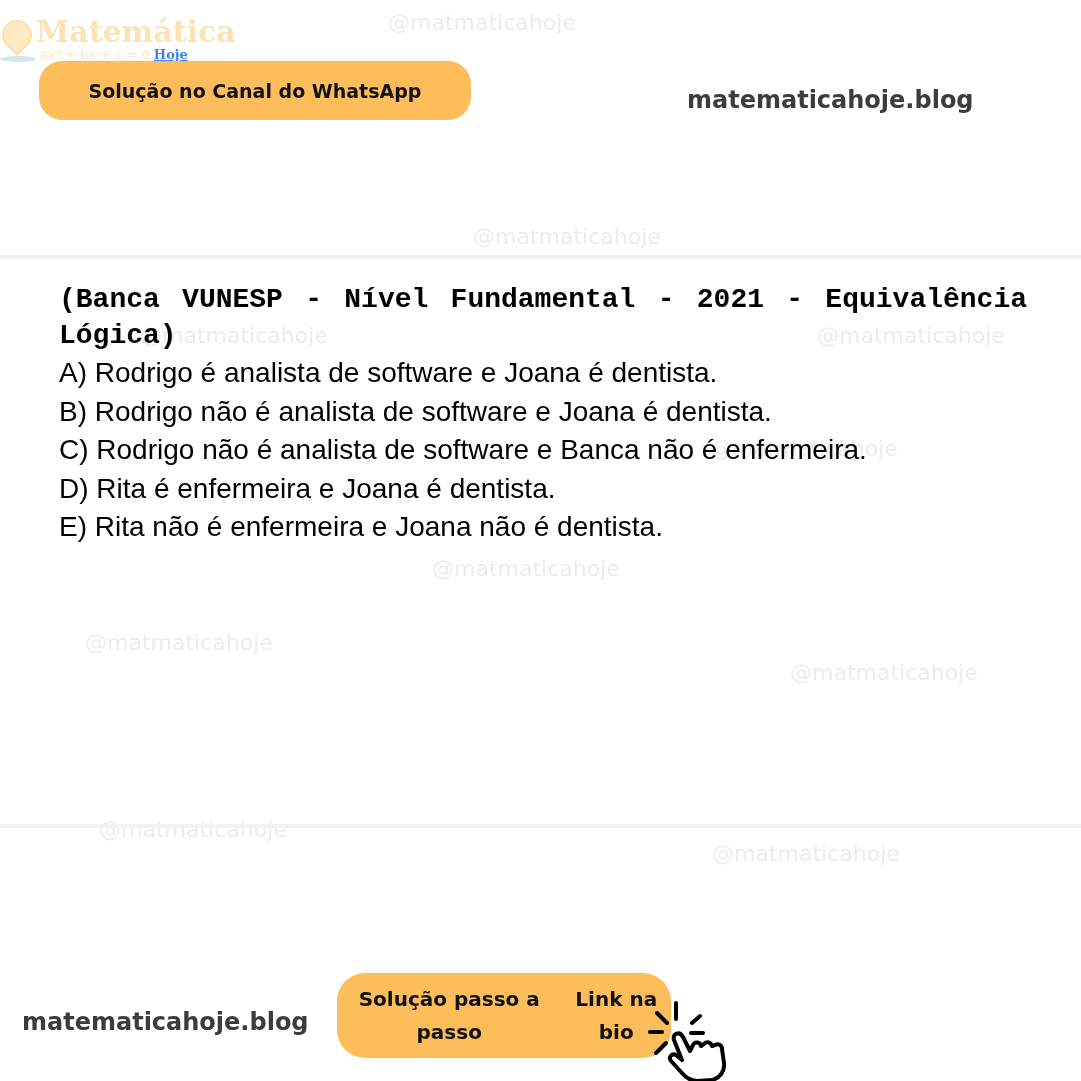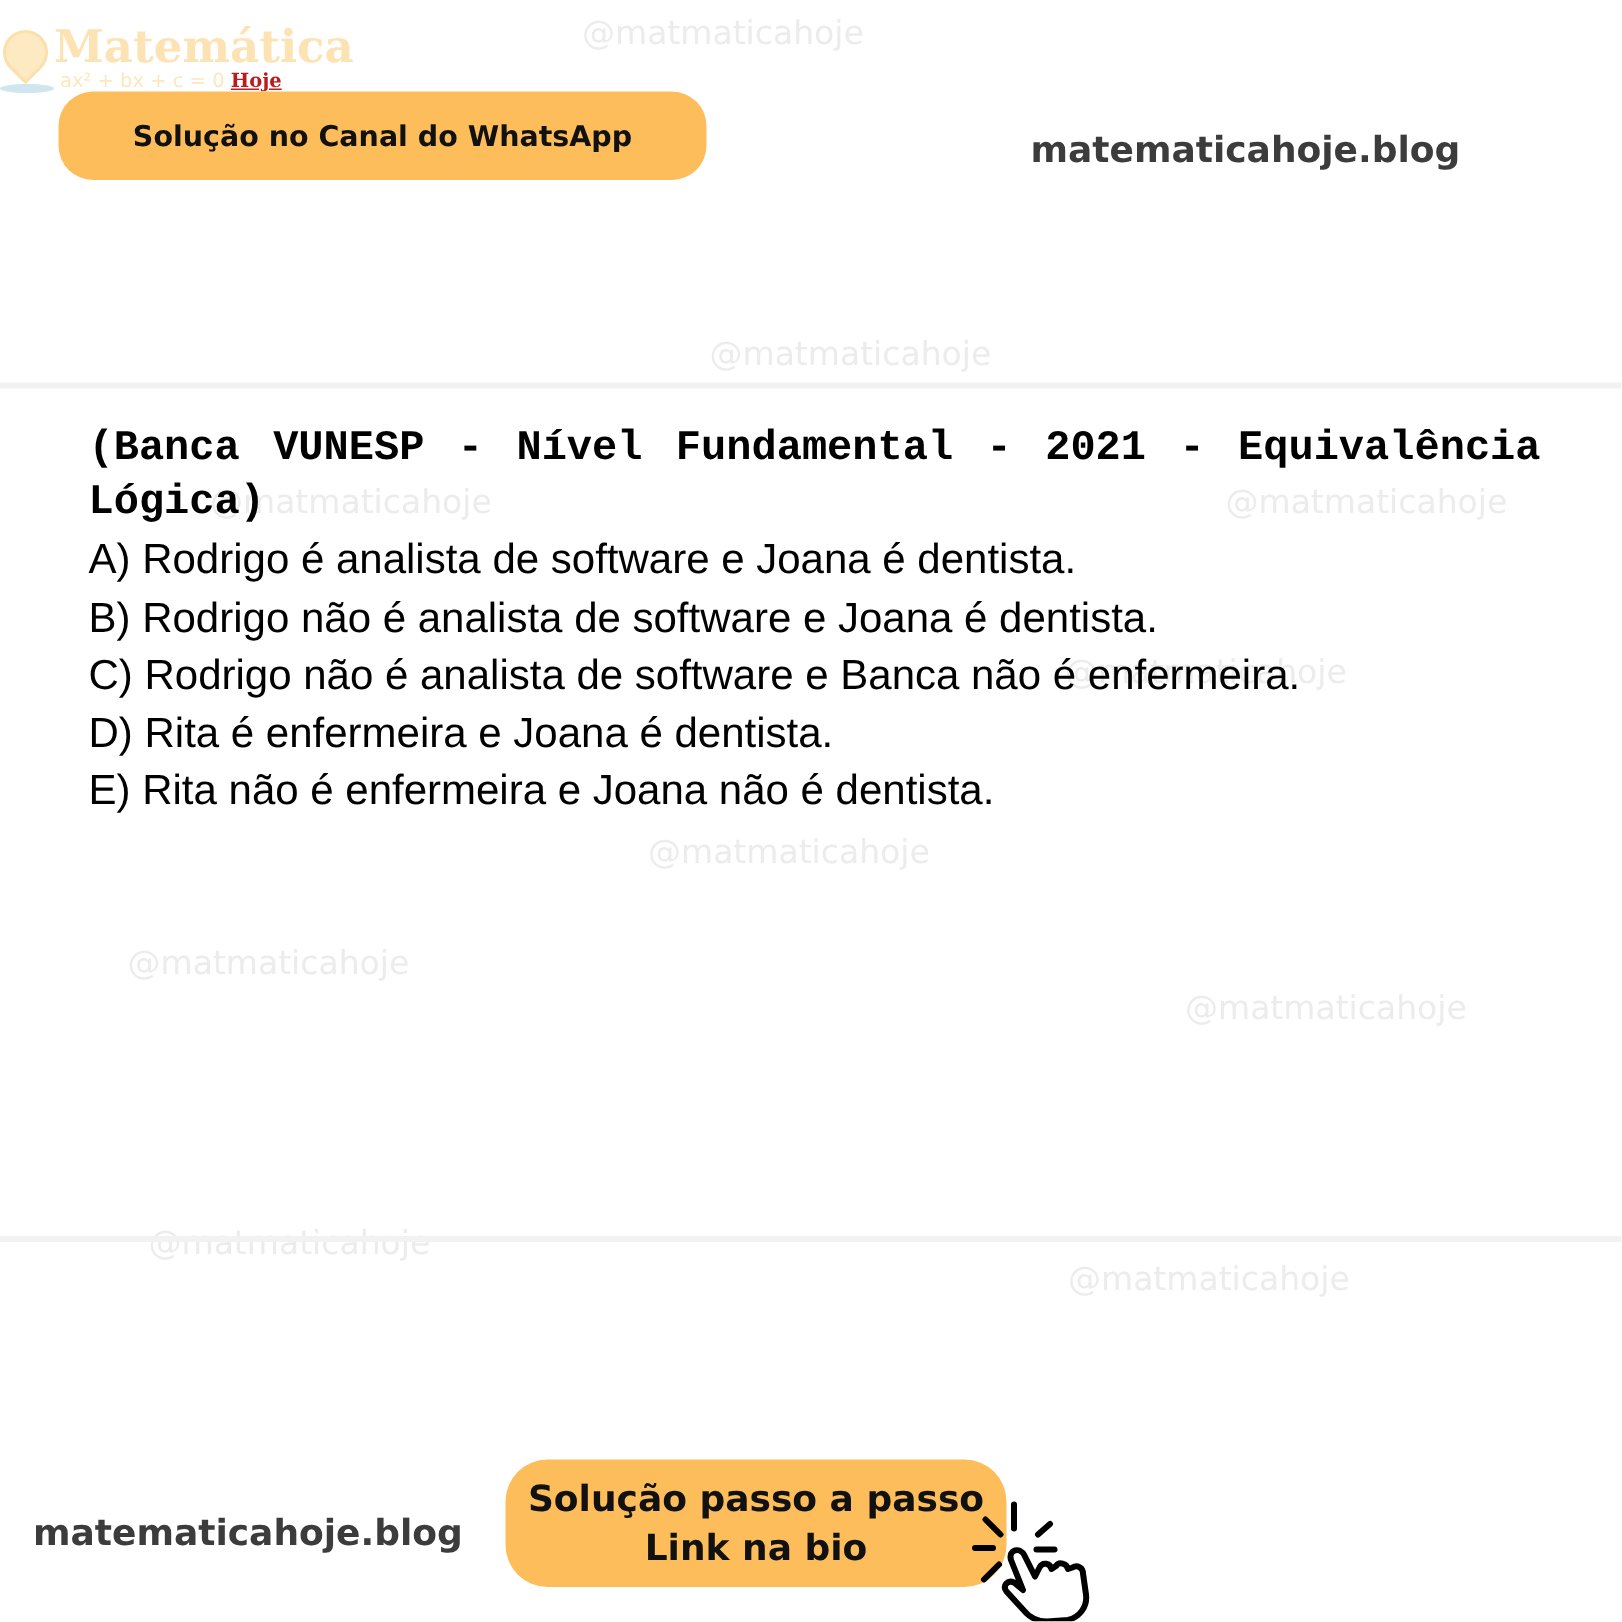--- a/index.html
+++ b/index.html
@@ -25,21 +25,21 @@
     .logo-title {
       position: absolute; left: 36px; top: -2px;
       font-family: "DejaVu Serif", serif; font-weight: bold; font-size: 30px;
       color: #fde3b4; letter-spacing: 0px;
     }
     .logo-sub {
       position: absolute; left: 40px; top: 31px;
       font-family: "DejaVu Sans", sans-serif; font-size: 13px;
       color: #fde7bd;
     }
-    .logo-sub b { font-family: "DejaVu Serif", serif; color: #b91c1c; text-decoration: underline; }
+    .logo-sub b { font-family: "DejaVu Serif", serif; color: #3b82f6; text-decoration: underline; }
 
     
     .wm {
       position: absolute;
       font-family: "DejaVu Sans", sans-serif; font-weight: normal;
       font-size: 22px; color: #ececec; white-space: nowrap;
     }
 
     
     .pill {
@@ -47,22 +47,22 @@
       font-family: "DejaVu Sans", sans-serif; font-weight: bold;
       display: flex; align-items: center; justify-content: center;
       text-align: center;
     }
     .pill-top {
       left: 39px; top: 61px; width: 432px; height: 59px;
       border-radius: 23px; font-size: 19px;
     }
     .pill-bottom {
       left: 337px; top: 973px; width: 334px; height: 85px;
-      border-radius: 28px; font-size: 24px; line-height: 33px;
-      flex-direction: column;
+      border-radius: 28px; font-size: 20px; line-height: 33px;
+      flex-direction: row;
     }
 
     .blog {
       position: absolute; font-family: "DejaVu Sans", sans-serif;
       font-weight: bold; color: #3c3c3c; white-space: nowrap;
     }
     .blog-top { left: 687px; top: 86px; font-size: 24px; }
     .blog-bottom { left: 22px; top: 1008px; font-size: 24px; }
 
     

